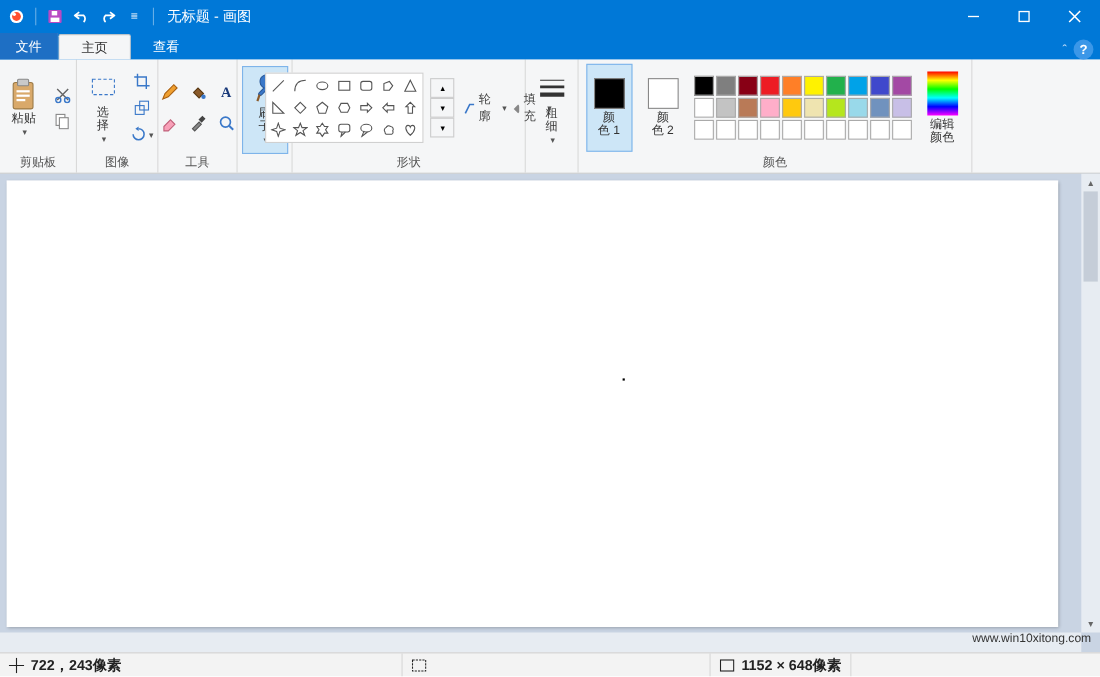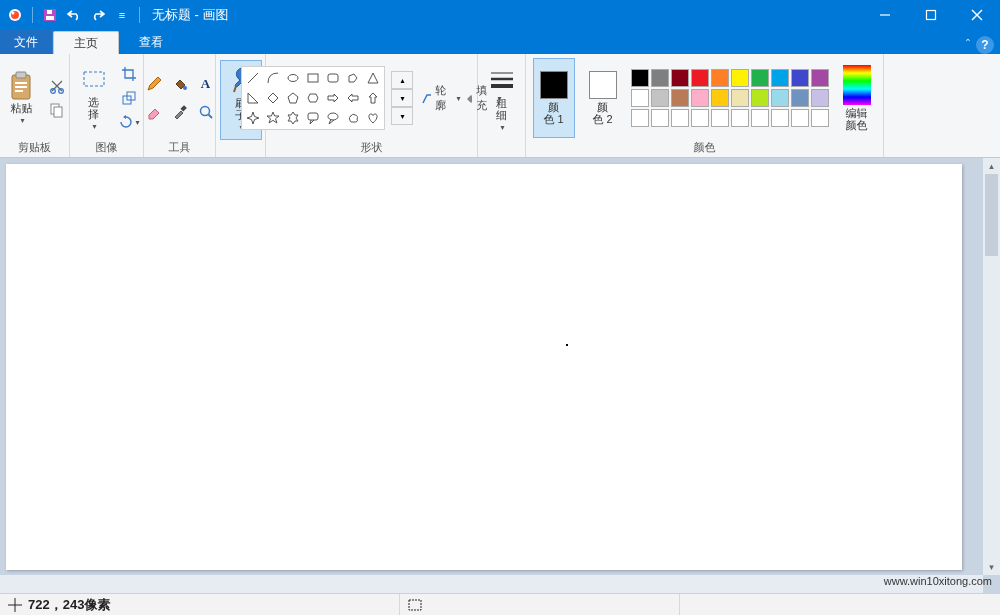--- a/index.html
+++ b/index.html
@@ -54,21 +54,21 @@
 .canvas { position: absolute; left: 6px; top: 6px; width: 956px; height: 406px; background: #fff; box-shadow: 1px 1px 3px rgba(0,0,0,0.25); }
 .canvas-dot { position: absolute; left: 560px; top: 180px; width: 2px; height: 2px; background: #000; }
 .vscroll { position: absolute; right: 0; top: 0; bottom: 18px; width: 17px; background: #e7ecf2; }
 .vscroll-thumb { position: absolute; top: 16px; left: 2px; width: 13px; height: 82px; background: #c5cdd8; }
 .vscroll-arrow { position: absolute; left:0; width:17px; height:16px; display:flex;align-items:center;justify-content:center; font-size:9px; color:#666; }
 .hscroll { position: absolute; left: 0; right: 17px; bottom: 0; height: 18px; background: #e7ecf2; }
 
 
 .statusbar { position: absolute; left: 0; right: 0; bottom: 0; height: 22px; background: #f3f3f3; border-top: 1px solid #d0d0d0; display: flex; align-items: center; font-size: 13px; font-weight: bold; color: #222; }
 .sb-cell { display: flex; align-items: center; gap: 6px; padding: 0 8px; border-right: 1px solid #d8d8d8; height: 100%; }
-.sb-cell.wide { width: 400px; }
+.sb-cell.wide { width: 366px; }
 .sb-cell.mid { width: 280px; }
 
 
 .watermark { position: absolute; right: 8px; bottom: 28px; text-align: right; pointer-events: none; }
 .watermark .wm-top { font-size: 20px; font-weight: bold; color: #1a1a1a; display:flex; align-items:center; gap:6px; justify-content:flex-end;}
 .watermark .wm-top .zh { color: #0a74d6; }
 .watermark .wm-url { font-size: 11px; color: #333; }
 .win-logo { display: inline-grid; grid-template-columns: 14px 14px; grid-template-rows: 11px 11px; gap: 2px; transform: skewX(-12deg); }
 .win-logo span { background: #0a74d6; }
 </style>
@@ -495,17 +495,23 @@
         <line x1="7" y1="0" x2="7" y2="14" stroke="#222"></line>
         <line x1="0" y1="7" x2="14" y2="7" stroke="#222"></line>
       </svg>
     <span>722，243像素</span>
   </div>
   <div class="sb-cell mid">
     <svg width="14" height="14">
         <rect x="1" y="2" width="12" height="10" fill="none" stroke="#222" stroke-dasharray="2 1"></rect>
       </svg>
   </div>
+  <div class="sb-cell">
+    <svg width="14" height="14">
+        <rect x="1" y="2" width="12" height="10" fill="none" stroke="#222"></rect>
+      </svg>
+    <span>1152 × 648像素</span>
+  </div>
 </div>
 
 <div class="watermark">
   <div class="wm-url">www.win10xitong.com</div>
 </div>
 
 </body></html>

